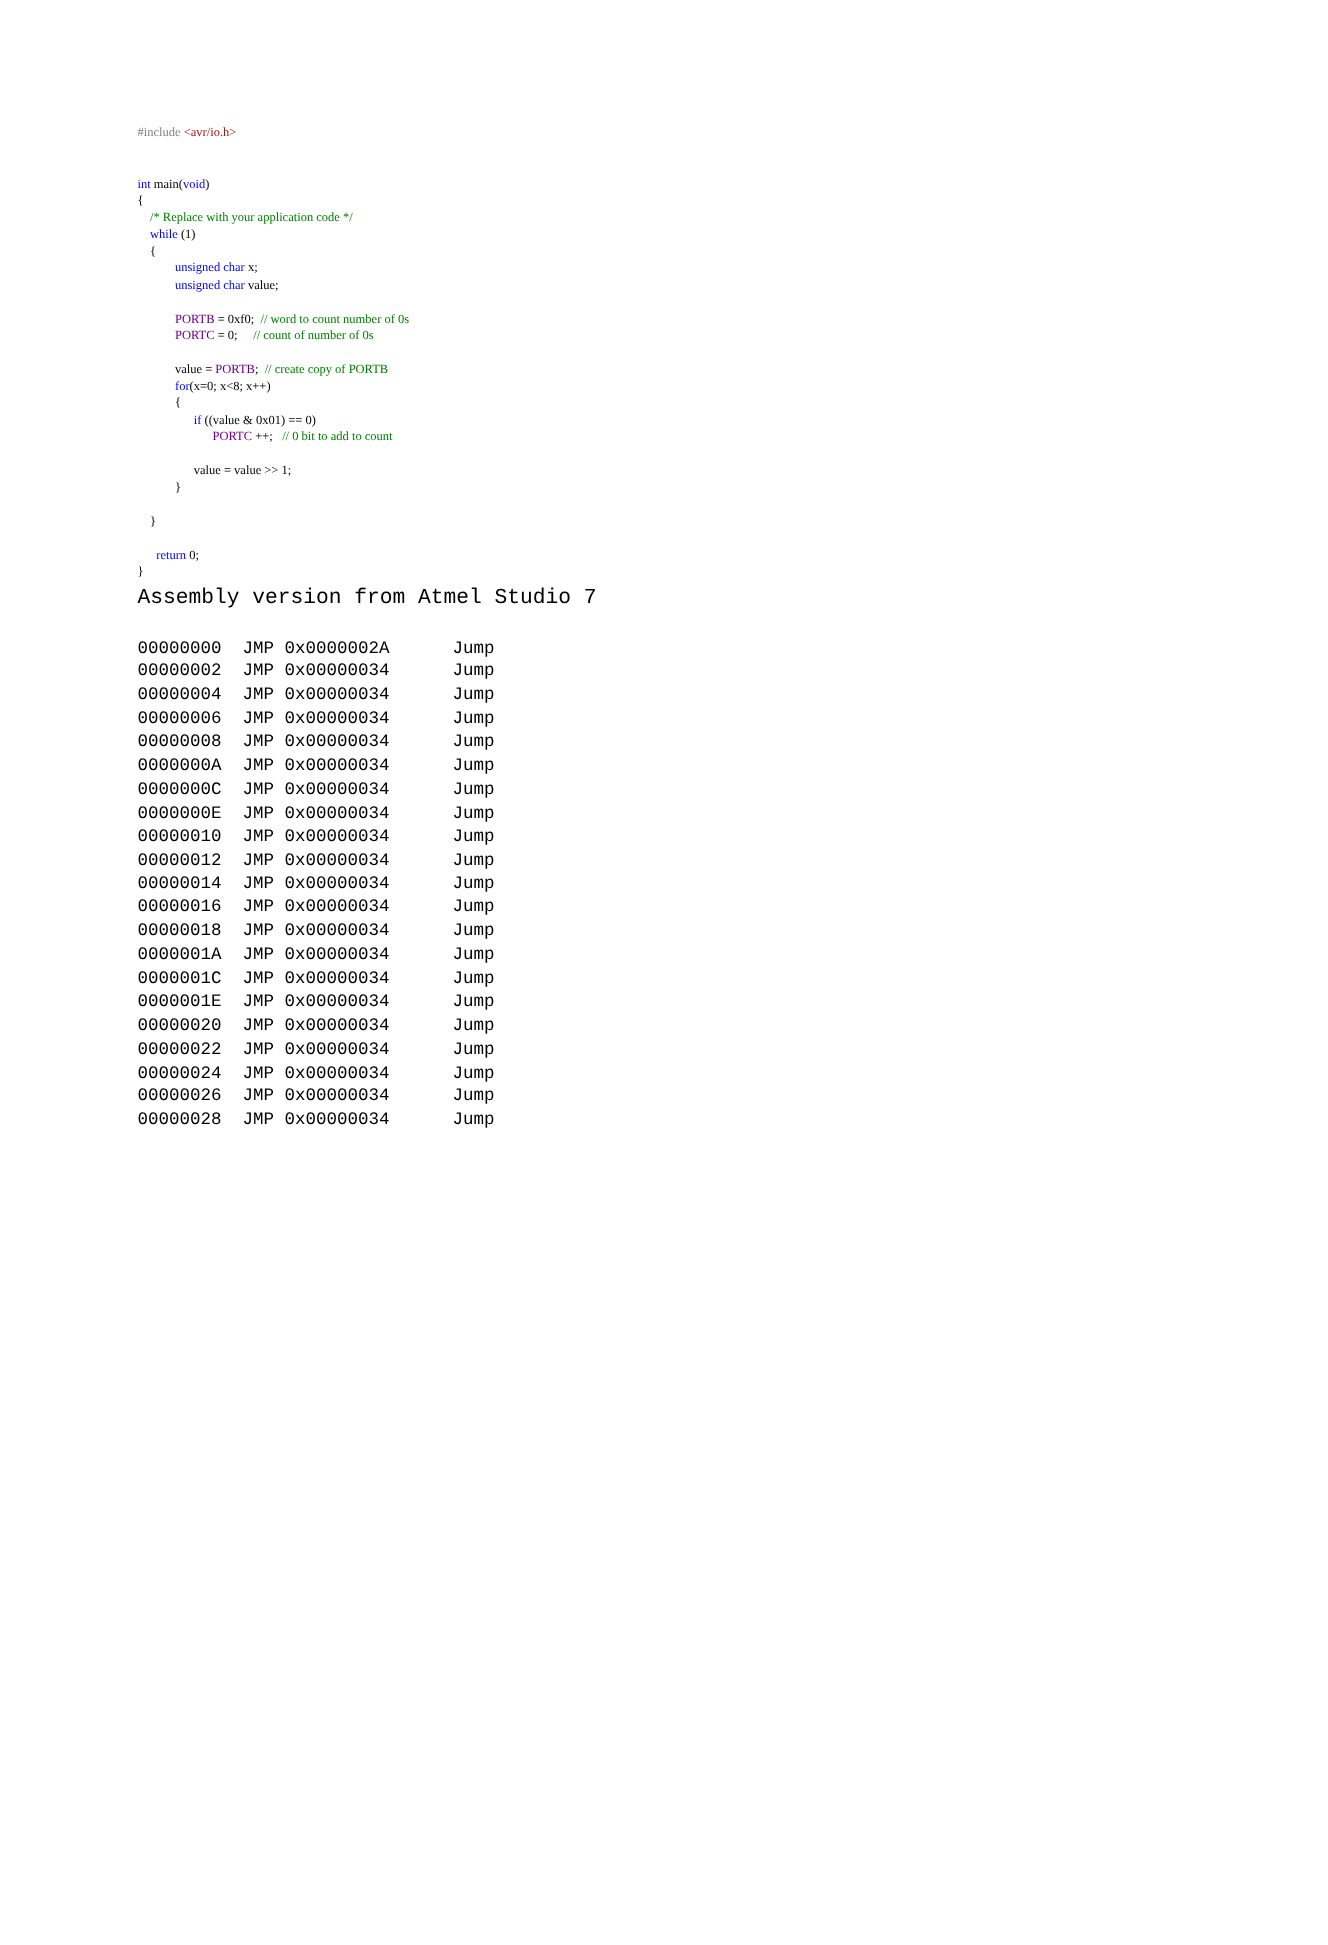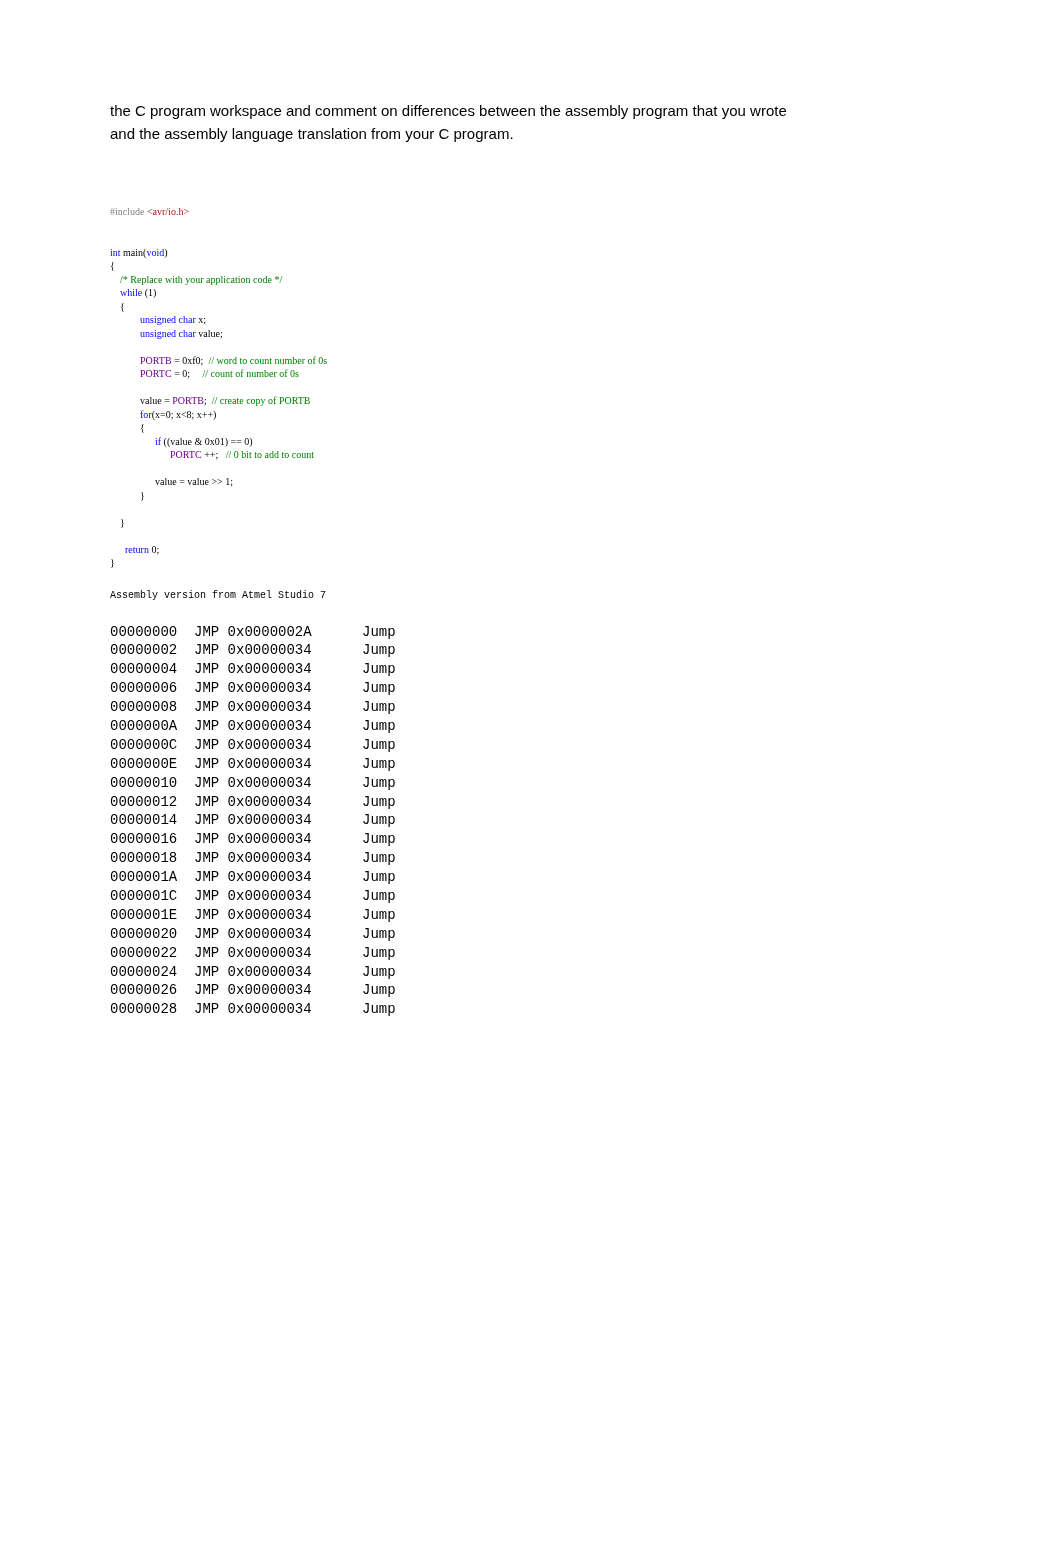--- a/index.html
+++ b/index.html
@@ -26,42 +26,38 @@
     white-space: pre;
     color: #000;
   }
   .c-blue { color: #0000ff; }
   .c-green { color: #008000; }
   .c-gray { color: #808080; }
   .c-maroon { color: #a31515; }
   .c-purple { color: #6f008a; }
   .asm-heading {
     font-family: Consolas, "Courier New", monospace;
-    font-size: 10px;
-    margin-top: 20px;
+    font-size: 17px;
+    margin-top: 4px;
     margin-bottom: 18px;
     white-space: pre;
   }
   .asm-table {
     font-family: Consolas, "Courier New", monospace;
     font-size: 14px;
     line-height: 1.35;
     white-space: pre;
     margin-top: 22px;
   }
 </style>
 </head>
 <body>
 
 <div class="page">
 
-  <div class="intro">
-    <span>the C program workspace and comment on differences between the assembly program that you wrote</span><br>
-    <span>and the assembly language translation from your C program.</span>
-  </div>
 
   <div class="code-block"><span class="c-gray">#include</span><span class="c-maroon"> &lt;avr/io.h&gt;</span>
 
 
 <span class="c-blue">int</span><span> main(</span><span class="c-blue">void</span><span>)</span>
 <span>{</span>
     <span class="c-green">/* Replace with your application code */</span>
     <span class="c-blue">while</span><span> (1)</span>
     <span>{</span>
             <span class="c-blue">unsigned</span> <span class="c-blue">char</span><span> x;</span>

